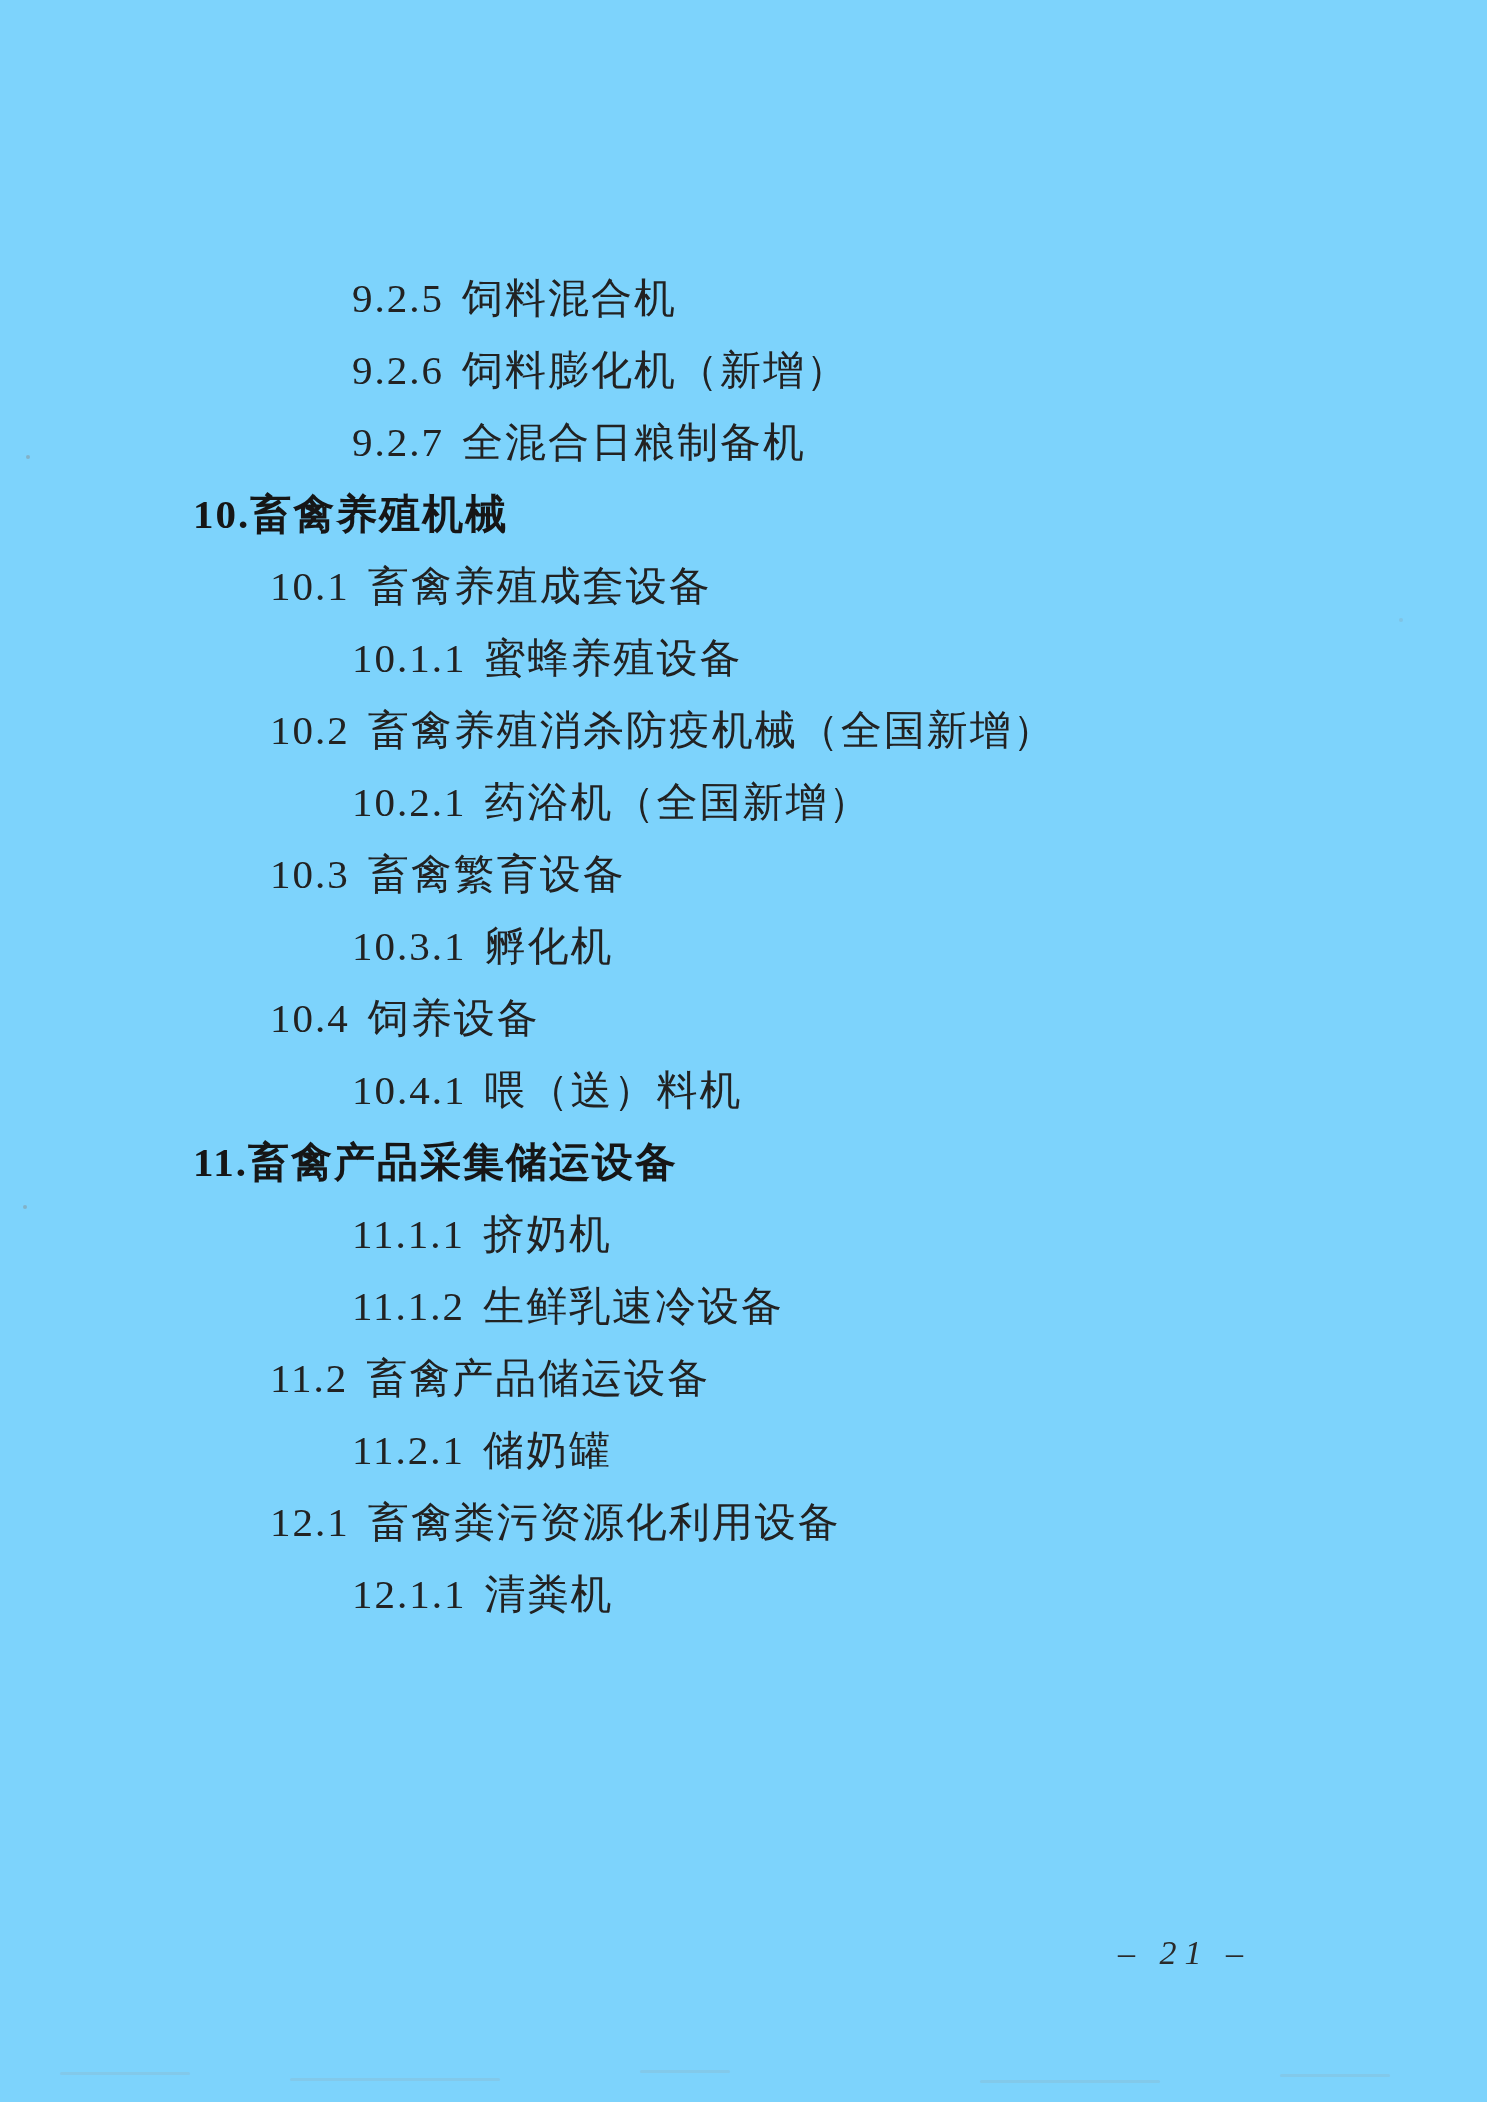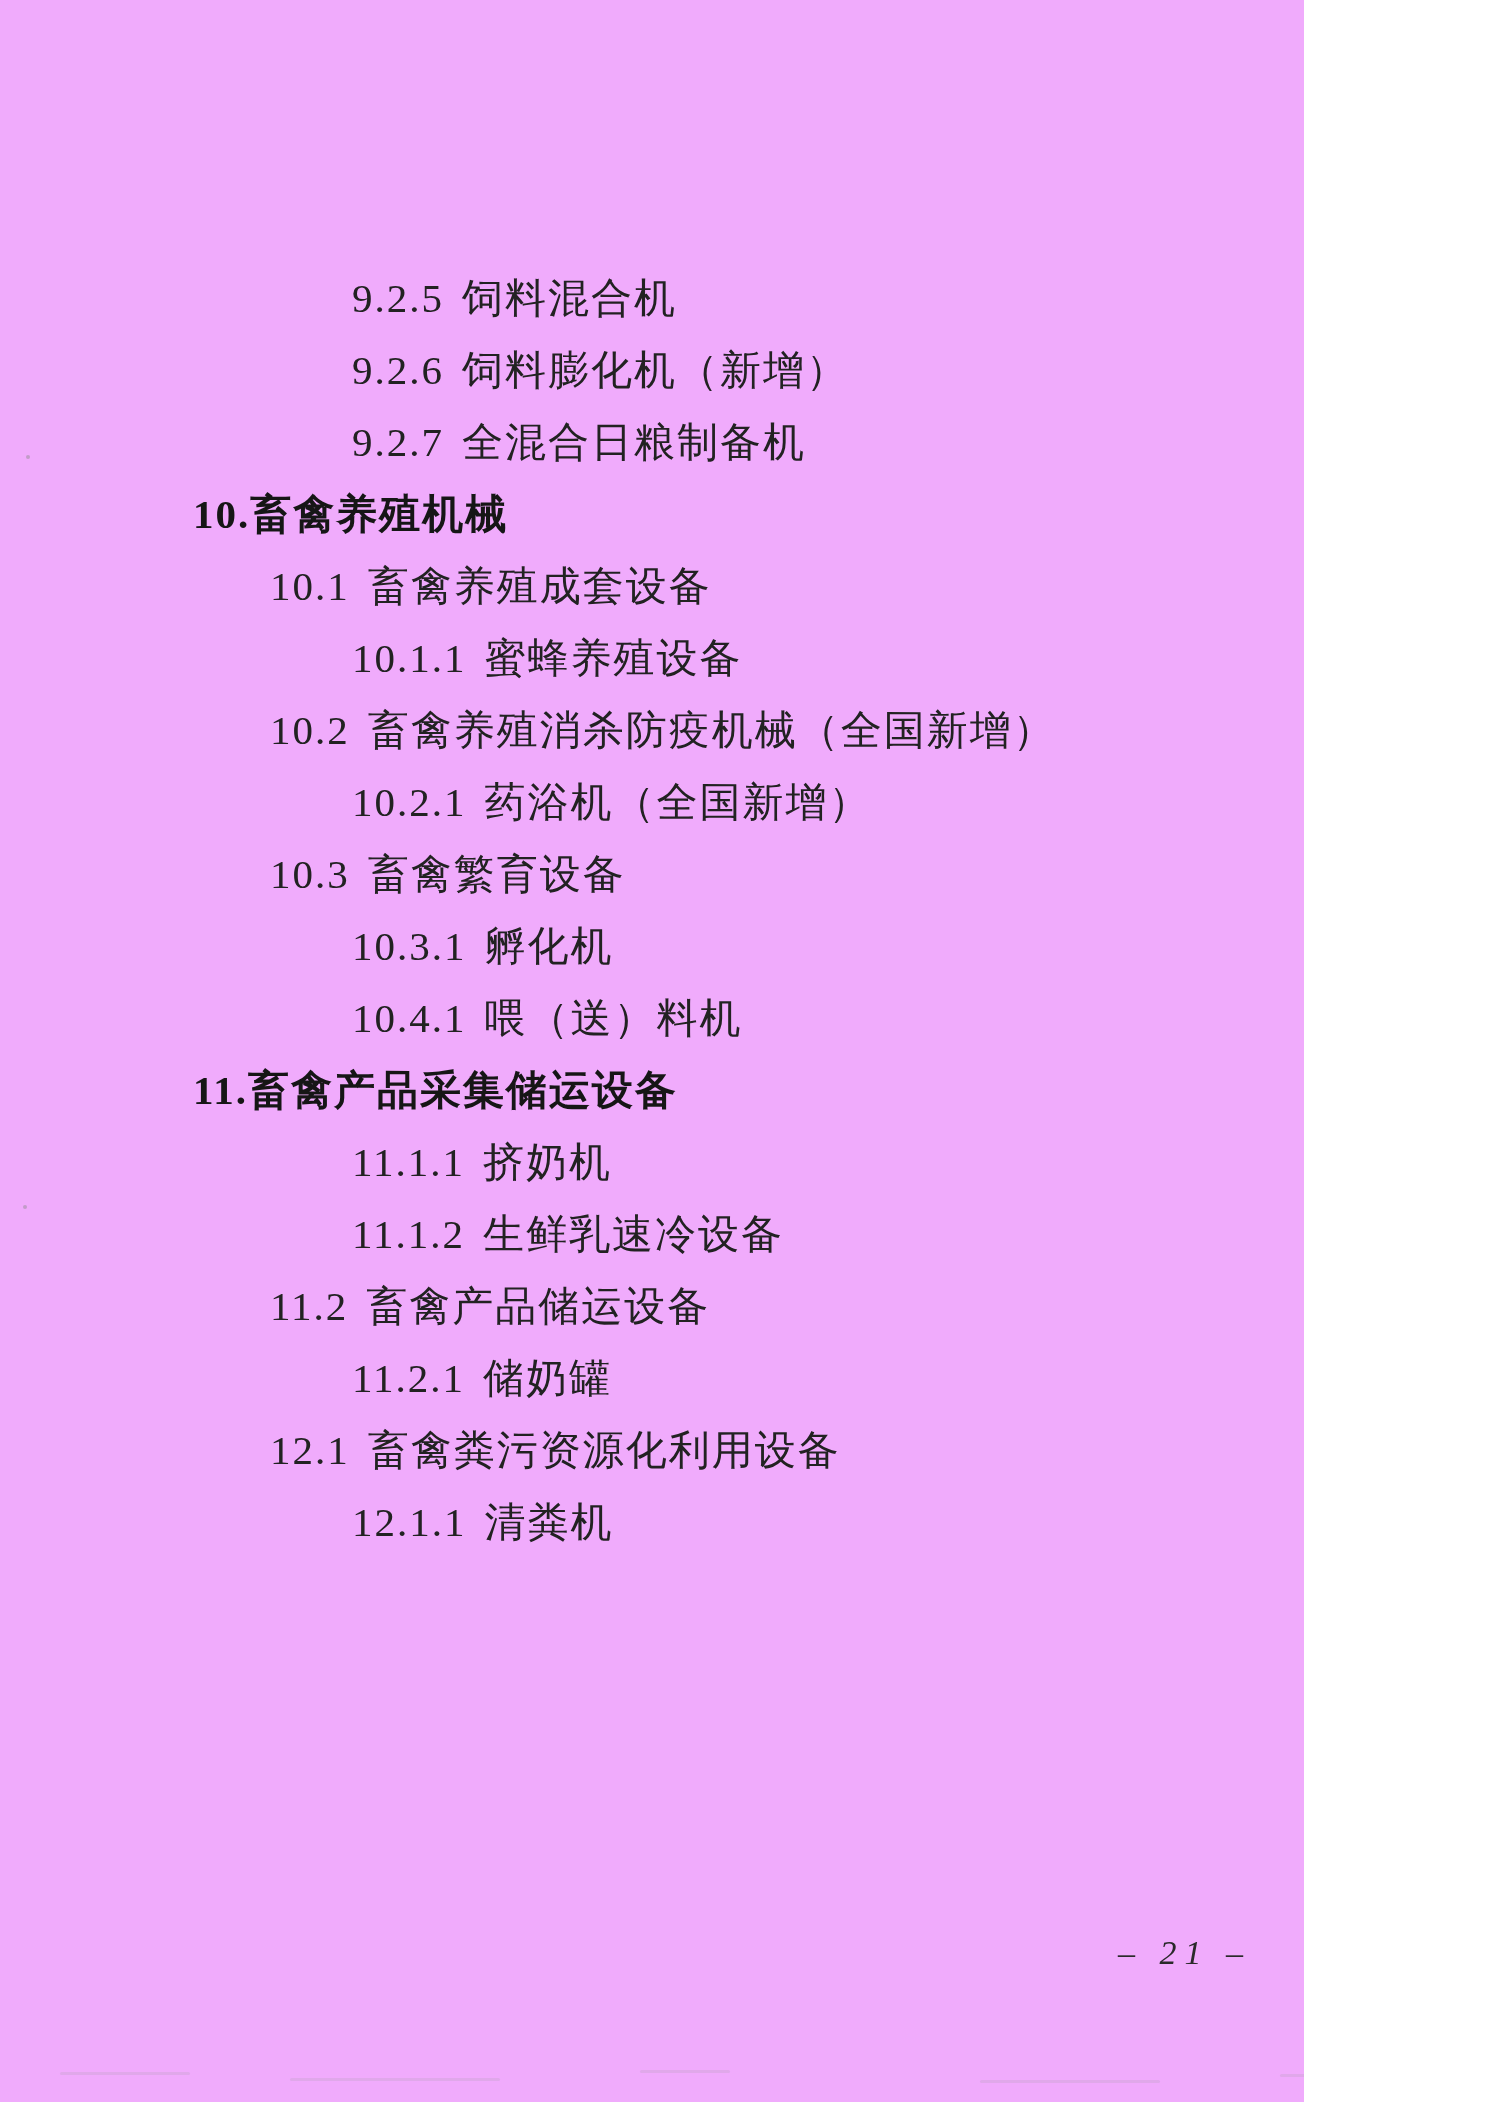--- a/index.html
+++ b/index.html
@@ -2,23 +2,23 @@
 <html><head>
 <meta charset="utf-8">
 <style>
   html, body {
     margin: 0;
     padding: 0;
     background: #ffffff;
   }
   .page {
     position: relative;
-    width: 1304px;
+    width: 1487px;
     height: 2102px;
-    background: #f0abfc;
+    background: #7dd3fc;
     overflow: hidden;
     font-family: "Liberation Serif", "DejaVu Serif", serif;
   }
   .doc-lines {
     position: absolute;
     top: 262px;
     left: 0;
     right: 0;
   }
   .line {
@@ -80,20 +80,21 @@
       <div class="line level3"><span class="num">9.2.5</span><span class="num-gap"></span><span class="label">饲料混合机</span></div>
       <div class="line level3"><span class="num">9.2.6</span><span class="num-gap"></span><span class="label">饲料膨化机（新增）</span></div>
       <div class="line level3"><span class="num">9.2.7</span><span class="num-gap"></span><span class="label">全混合日粮制备机</span></div>
       <div class="line level1 bold"><span class="num">10.</span><span class="label">畜禽养殖机械</span></div>
       <div class="line level2"><span class="num">10.1</span><span class="num-gap"></span><span class="label">畜禽养殖成套设备</span></div>
       <div class="line level3"><span class="num">10.1.1</span><span class="num-gap"></span><span class="label">蜜蜂养殖设备</span></div>
       <div class="line level2"><span class="num">10.2</span><span class="num-gap"></span><span class="label">畜禽养殖消杀防疫机械（全国新增）</span></div>
       <div class="line level3"><span class="num">10.2.1</span><span class="num-gap"></span><span class="label">药浴机（全国新增）</span></div>
       <div class="line level2"><span class="num">10.3</span><span class="num-gap"></span><span class="label">畜禽繁育设备</span></div>
       <div class="line level3"><span class="num">10.3.1</span><span class="num-gap"></span><span class="label">孵化机</span></div>
+      <div class="line level2"><span class="num">10.4</span><span class="num-gap"></span><span class="label">饲养设备</span></div>
       <div class="line level3"><span class="num">10.4.1</span><span class="num-gap"></span><span class="label">喂（送）料机</span></div>
       <div class="line level1 bold"><span class="num">11.</span><span class="label">畜禽产品采集储运设备</span></div>
       <div class="line level3"><span class="num">11.1.1</span><span class="num-gap"></span><span class="label">挤奶机</span></div>
       <div class="line level3"><span class="num">11.1.2</span><span class="num-gap"></span><span class="label">生鲜乳速冷设备</span></div>
       <div class="line level2"><span class="num">11.2</span><span class="num-gap"></span><span class="label">畜禽产品储运设备</span></div>
       <div class="line level3"><span class="num">11.2.1</span><span class="num-gap"></span><span class="label">储奶罐</span></div>
       <div class="line level2"><span class="num">12.1</span><span class="num-gap"></span><span class="label">畜禽粪污资源化利用设备</span></div>
       <div class="line level3"><span class="num">12.1.1</span><span class="num-gap"></span><span class="label">清粪机</span></div>
     </div>
 

